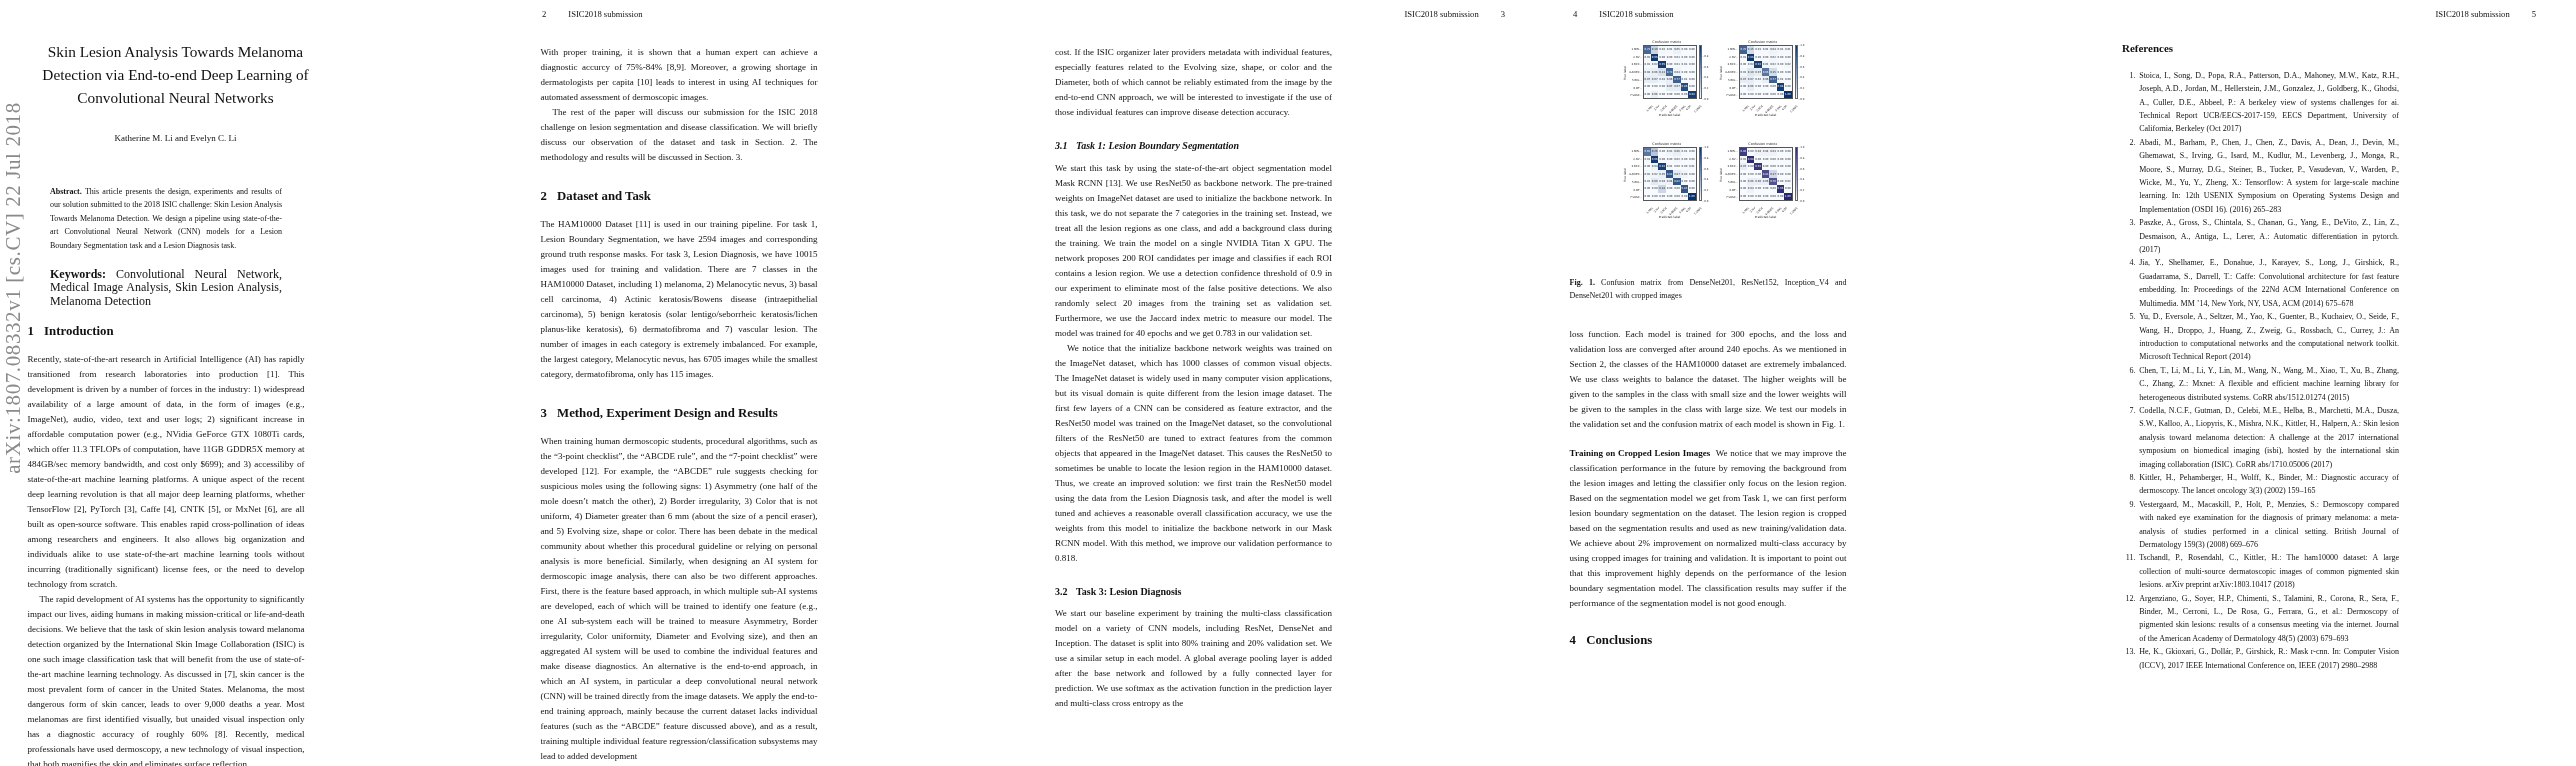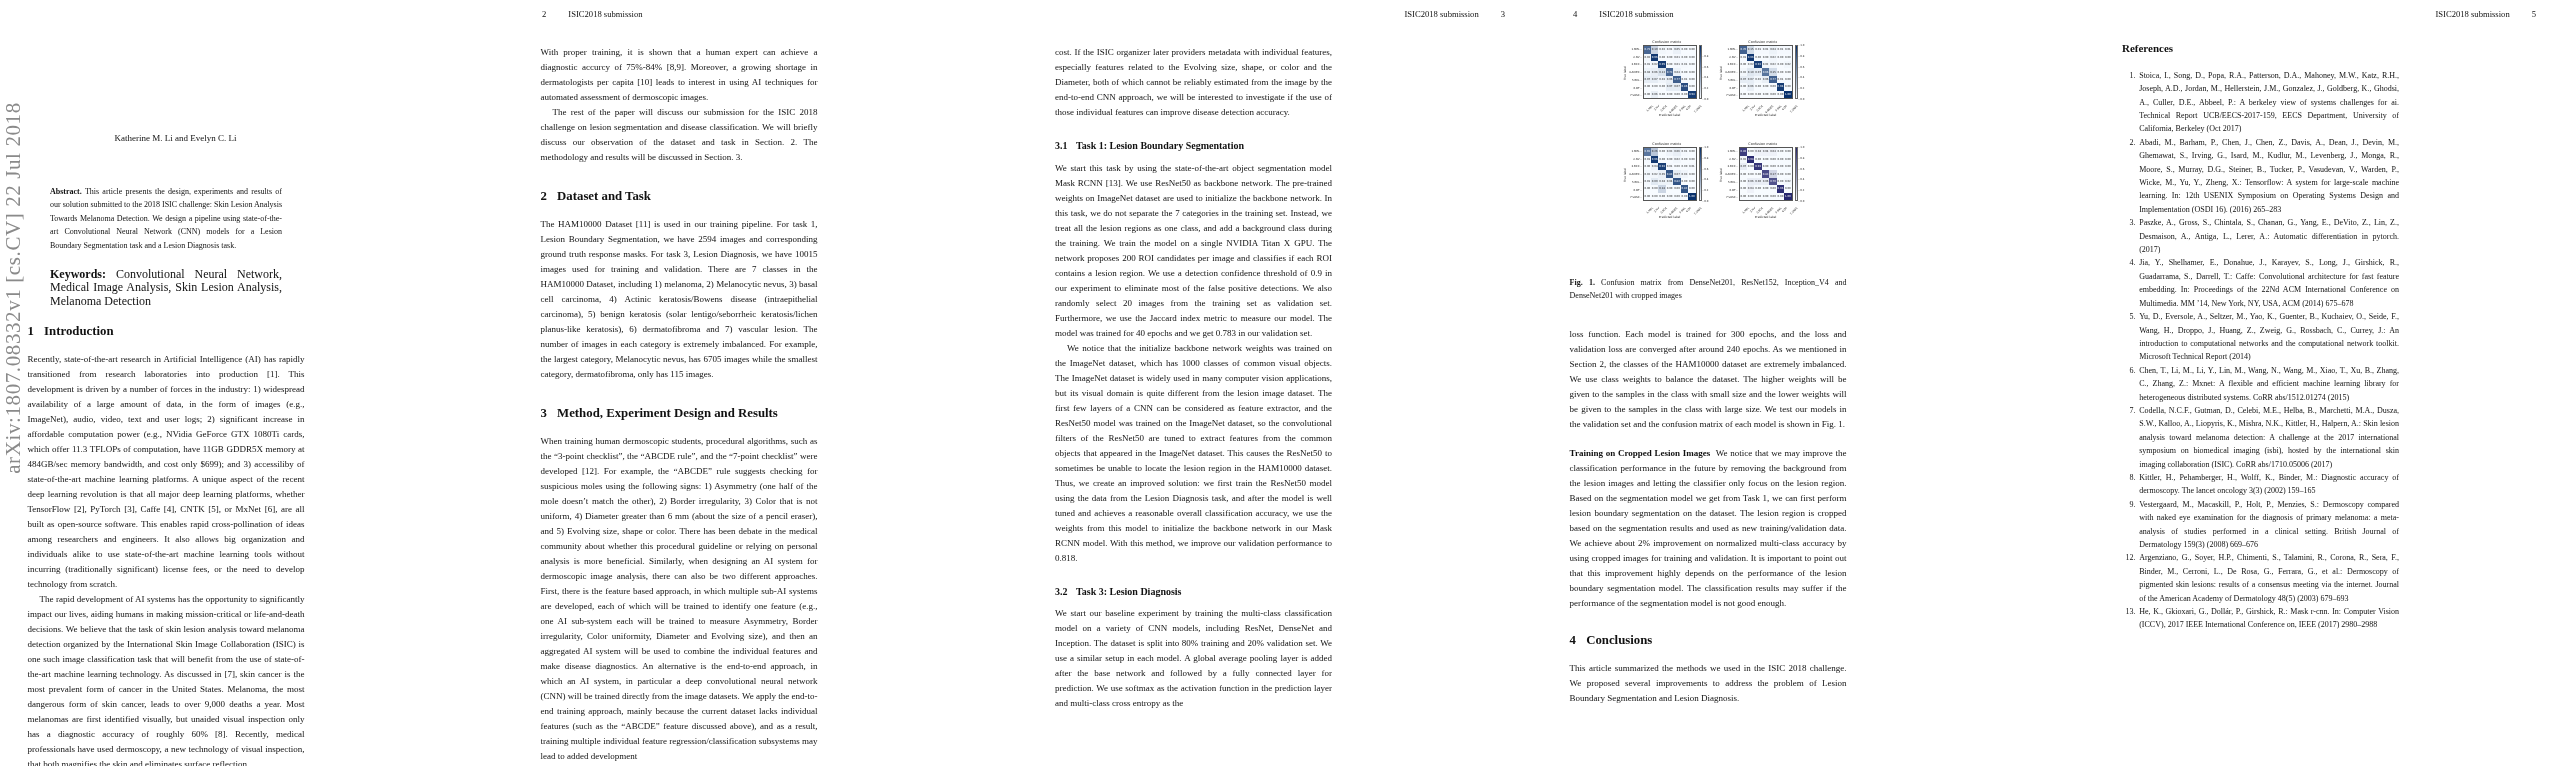--- a/index.html
+++ b/index.html
@@ -48,20 +48,21 @@
   .ref .rn { width:13.4px; flex:none; text-align:right; padding-right:3.8px; }
   .ref .rt { flex:1; }
 </style>
 </head>
 <body>
 
 <div class="page p1">
   <div class="arxiv-stamp">
       <span>arXiv:1807.08332v1  [cs.CV]  22 Jul 2018</span>
     </div>
+  <div class="title">Skin Lesion Analysis Towards Melanoma Detection via End-to-end Deep Learning of Convolutional Neural Networks</div>
   <div class="authors">Katherine M. Li and Evelyn C. Li</div>
   <div class="abstract">
     <b>Abstract.</b>
     <span>This article presents the design, experiments and results of our solution submitted to the 2018 ISIC challenge: Skin Lesion Analysis Towards Melanoma Detection. We design a pipeline using state-of-the-art Convolutional Neural Network (CNN) models for a Lesion Boundary Segmentation task and a Lesion Diagnosis task.</span>
   </div>
   <div class="keywords">
     <b>Keywords:</b>
     <span>Convolutional Neural Network, Medical Image Analysis, Skin Lesion Analysis, Melanoma Detection</span>
   </div>
   <div class="col" style="top:324px;">
@@ -86,21 +87,21 @@
   </div>
 </div>
 
 <div class="page p3">
   <div class="running-head">
     <span>ISIC2018 submission</span>
     <span>3</span>
   </div>
   <div class="col" style="top:45px;">
     <p>cost. If the ISIC organizer later providers metadata with individual features, especially features related to the Evolving size, shape, or color and the Diameter, both of which cannot be reliably estimated from the image by the end-to-end CNN approach, we will be interested to investigate if the use of those individual features can improve disease detection accuracy.</p>
-    <h3 class="sub" style="margin-top:18px;"><span class="num">3.1</span><span>Task 1: Lesion Boundary Segmentation</span></h3>
+    <h3 class="sub" style="margin-top:18px;font-style:italic;"><span class="num">3.1</span><span>Task 1: Lesion Boundary Segmentation</span></h3>
     <p style="margin-top:7.7px;">We start this task by using the state-of-the-art object segmentation model Mask RCNN [13]. We use ResNet50 as backbone network. The pre-trained weights on ImageNet dataset are used to initialize the backbone network. In this task, we do not separate the 7 categories in the training set. Instead, we treat all the lesion regions as one class, and add a background class during the training. We train the model on a single NVIDIA Titan X GPU. The network proposes 200 ROI candidates per image and classifies if each ROI contains a lesion region. We use a detection confidence threshold of 0.9 in our experiment to eliminate most of the false positive detections. We also randomly select 20 images from the training set as validation set. Furthermore, we use the Jaccard index metric to measure our model. The model was trained for 40 epochs and we get 0.783 in our validation set.</p>
     <p class="ind">We notice that the initialize backbone network weights was trained on the ImageNet dataset, which has 1000 classes of common visual objects. The ImageNet dataset is widely used in many computer vision applications, but its visual domain is quite different from the lesion image dataset. The first few layers of a CNN can be considered as feature extractor, and the ResNet50 model was trained on the ImageNet dataset, so the convolutional filters of the ResNet50 are tuned to extract features from the common objects that appeared in the ImageNet dataset. This causes the ResNet50 to sometimes be unable to locate the lesion region in the HAM10000 dataset. Thus, we create an improved solution: we first train the ResNet50 model using the data from the Lesion Diagnosis task, and after the model is well tuned and achieves a reasonable overall classification accuracy, we use the weights from this model to initialize the backbone network in our Mask RCNN model. With this method, we improve our validation performance to 0.818.</p>
     <h3 class="sub" style="margin-top:18px;"><span class="num">3.2</span><span>Task 3: Lesion Diagnosis</span></h3>
     <p style="margin-top:7.7px;">We start our baseline experiment by training the multi-class classification model on a variety of CNN models, including ResNet, DenseNet and Inception. The dataset is split into 80% training and 20% validation set. We use a similar setup in each model. A global average pooling layer is added after the base network and followed by a fully connected layer for prediction. We use softmax as the activation function in the prediction layer and multi-class cross entropy as the</p>
   </div>
 </div>
 
 <div class="page p4">
   <div class="running-head">
     <span>4</span>
@@ -440,21 +441,20 @@
       </div>
     </div>
   <div class="caption">
     <b>Fig. 1.</b>
     <span>Confusion matrix from DenseNet201, ResNet152, Inception_V4 and DenseNet201 with cropped images</span>
   </div>
   <div class="col" style="top:327px;">
     <p>loss function. Each model is trained for 300 epochs, and the loss and validation loss are converged after around 240 epochs. As we mentioned in Section 2, the classes of the HAM10000 dataset are extremely imbalanced. We use class weights to balance the dataset. The higher weights will be given to the samples in the class with small size and the lower weights will be given to the samples in the class with large size. We test our models in the validation set and the confusion matrix of each model is shown in Fig. 1.</p>
     <p style="margin-top:14px;"><b>Training on Cropped Lesion Images</b>&nbsp;&nbsp;<span>We notice that we may improve the classification performance in the future by removing the background from the lesion images and letting the classifier only focus on the lesion region. Based on the segmentation model we get from Task 1, we can first perform lesion boundary segmentation on the dataset. The lesion region is cropped based on the segmentation results and used as new training/validation data. We achieve about 2% improvement on normalized multi-class accuracy by using cropped images for training and validation. It is important to point out that this improvement highly depends on the performance of the lesion boundary segmentation model. The classification results may suffer if the performance of the segmentation model is not good enough.</span></p>
     <h2 class="sec" style="margin-top:22px;"><span class="num">4</span><span>Conclusions</span></h2>
-    <p style="margin-top:12.8px;">This article summarized the methods we used in the ISIC 2018 challenge. We proposed several improvements to address the problem of Lesion Boundary Segmentation and Lesion Diagnosis.</p>
   </div>
 </div>
 
 <div class="page p5">
   <div class="running-head">
     <span>ISIC2018 submission</span>
     <span>5</span>
   </div>
   <div class="col refs" style="top:41px;">
     <h2>References</h2>
@@ -489,20 +489,24 @@
         </div>
         <div class="ref">
           <span class="rn">8.</span>
           <span class="rt">Kittler, H., Pehamberger, H., Wolff, K., Binder, M.: Diagnostic accuracy of dermoscopy. The lancet oncology 3(3) (2002) 159–165</span>
         </div>
         <div class="ref">
           <span class="rn">9.</span>
           <span class="rt">Vestergaard, M., Macaskill, P., Holt, P., Menzies, S.: Dermoscopy compared with naked eye examination for the diagnosis of primary melanoma: a meta-analysis of studies performed in a clinical setting. British Journal of Dermatology 159(3) (2008) 669–676</span>
         </div>
         <div class="ref">
+          <span class="rn">11.</span>
+          <span class="rt">Tschandl, P., Rosendahl, C., Kittler, H.: The ham10000 dataset: A large collection of multi-source dermatoscopic images of common pigmented skin lesions. arXiv preprint arXiv:1803.10417 (2018)</span>
+        </div>
+        <div class="ref">
           <span class="rn">12.</span>
           <span class="rt">Argenziano, G., Soyer, H.P., Chimenti, S., Talamini, R., Corona, R., Sera, F., Binder, M., Cerroni, L., De Rosa, G., Ferrara, G., et al.: Dermoscopy of pigmented skin lesions: results of a consensus meeting via the internet. Journal of the American Academy of Dermatology 48(5) (2003) 679–693</span>
         </div>
         <div class="ref">
           <span class="rn">13.</span>
           <span class="rt">He, K., Gkioxari, G., Dollár, P., Girshick, R.: Mask r-cnn. In: Computer Vision (ICCV), 2017 IEEE International Conference on, IEEE (2017) 2980–2988</span>
         </div>
       </div>
   </div>
 </div>

